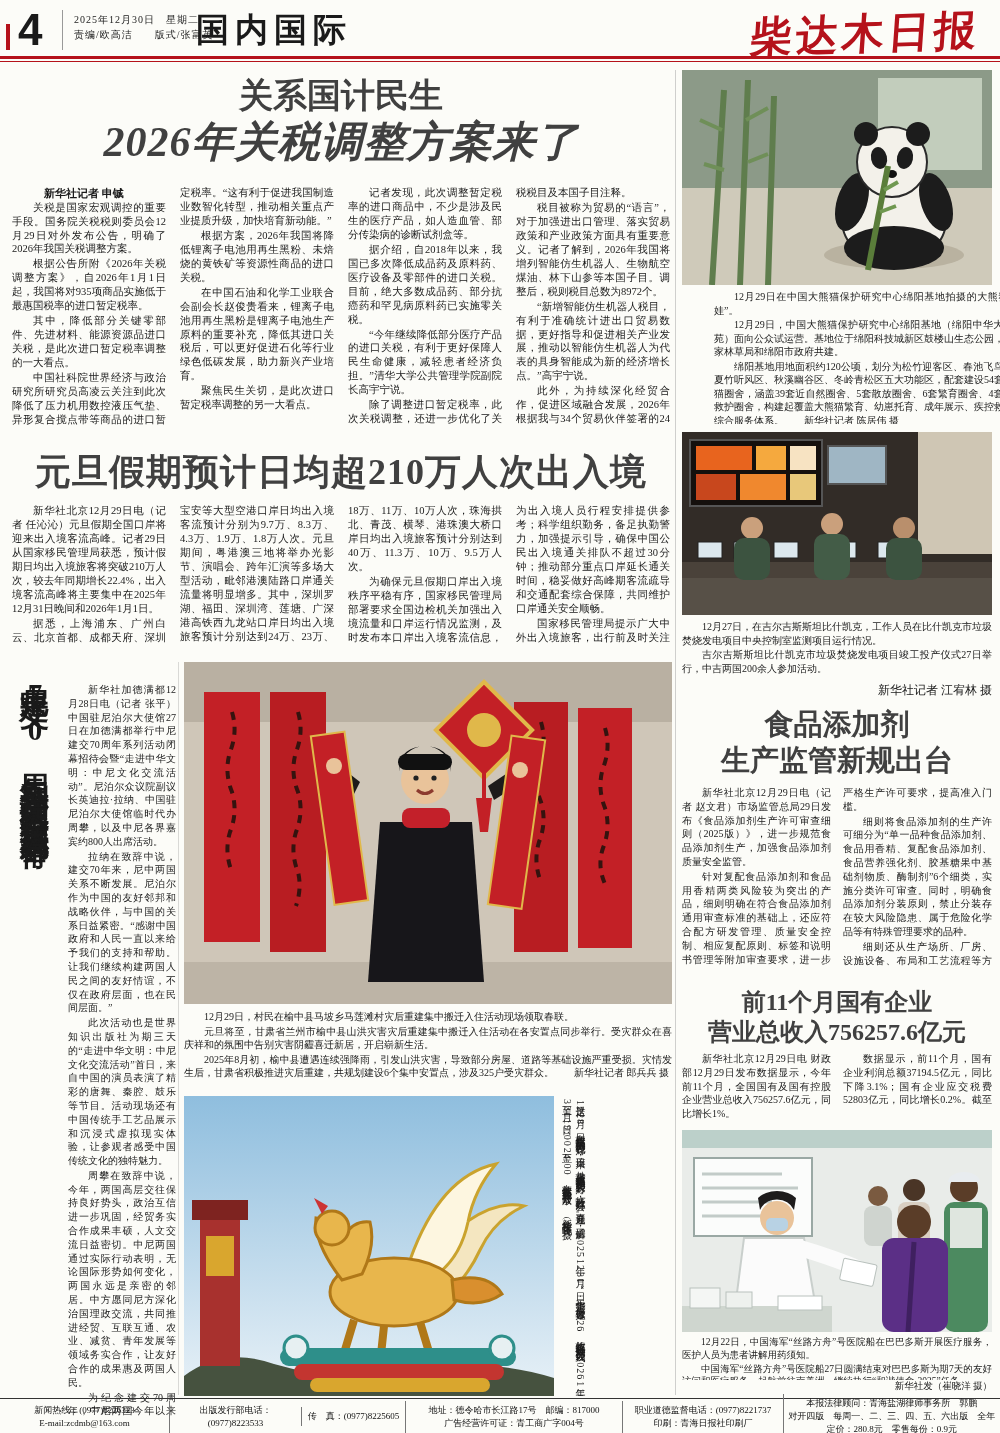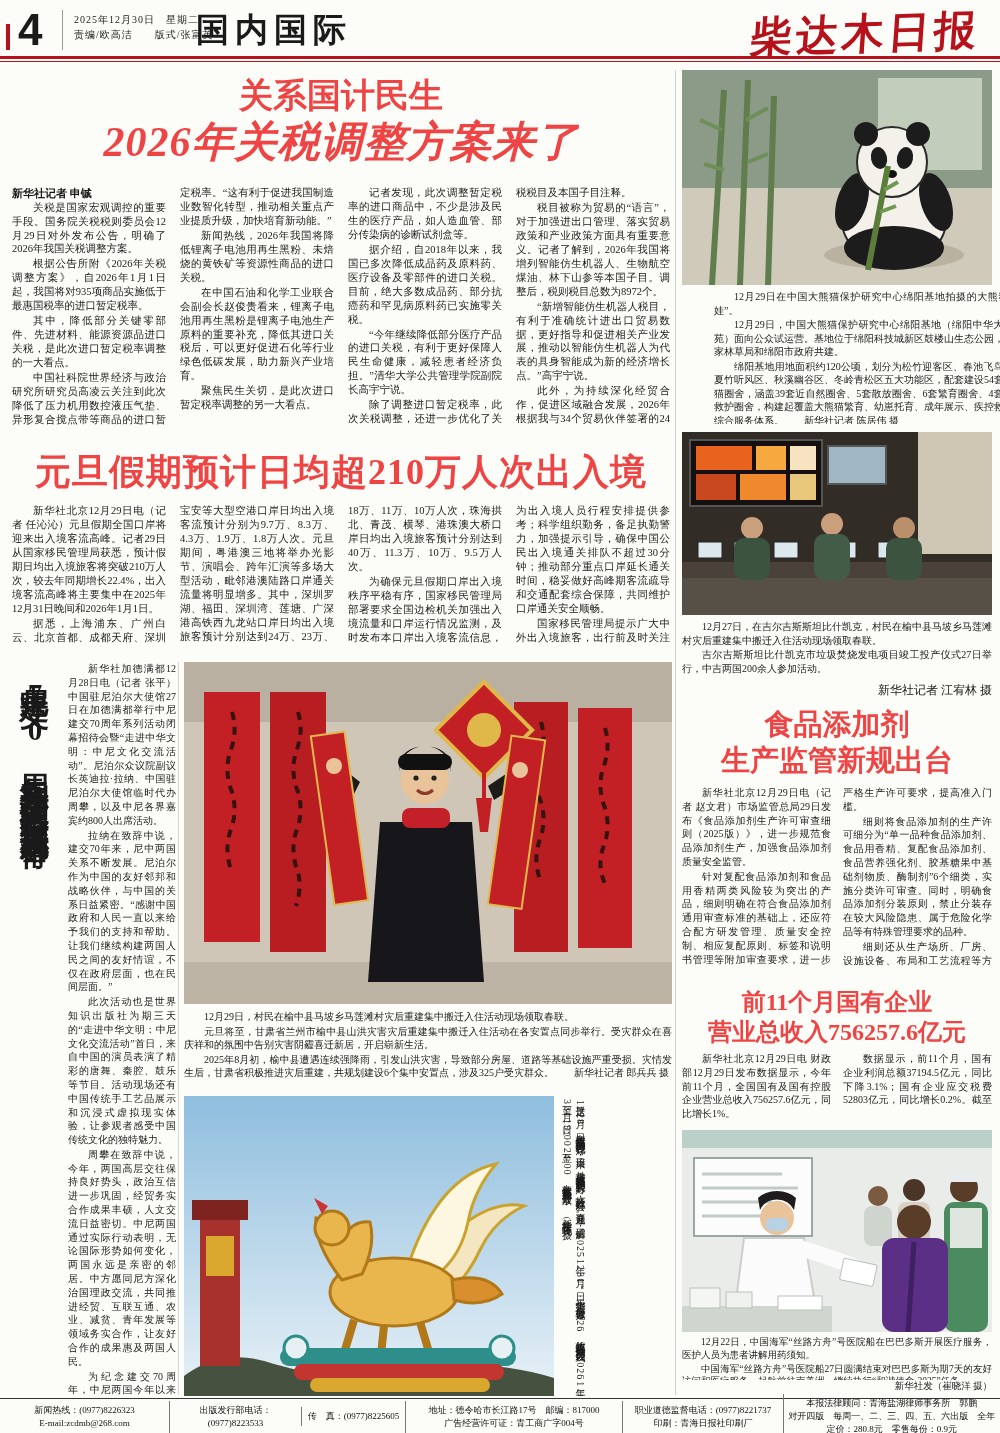--- a/index.html
+++ b/index.html
@@ -9,33 +9,33 @@
   
   .redbar{background:#b5121b;}
   .pagenum{font-size:44px;font-weight:900;font-family:"Liberation Sans",sans-serif;line-height:44px;}
   .mh-small{font-size:10px;line-height:15px;color:#222;letter-spacing:1px;}
   .section-title{font-size:33px;font-weight:900;letter-spacing:6px;}
   .paper-name{font-size:42px;font-weight:900;color:#b5121b;letter-spacing:4px;
               transform:rotate(-2deg) skewX(-6deg);font-family:"Liberation Serif",serif;}
   .mh-rule{border-top:3px solid #b5121b;border-bottom:1px solid #b5121b;height:2px;}
   .vline{background:#999;width:1px;}
   
-  .hl{font-weight:900;text-align:center;color:#ef4444;}
+  .hl{font-weight:900;text-align:center;color:#404040;}
   .hl-sub{font-size:34px;line-height:40px;}
   .hl-main{font-size:42px;line-height:48px;letter-spacing:1px;}
   .hl-mid{font-size:36px;line-height:44px;letter-spacing:1px;}
   .hl-right{font-size:29px;line-height:36px;}
   .hl-right2{font-size:24px;line-height:32px;}
-  .byline{font-size:11px;font-weight:bold;}
+  .byline{font-size:11px;font-weight:bold;margin-left:32px;}
   
   .cols4{column-count:4;column-gap:14px;font-size:10.5px;line-height:1.33;text-align:justify;
          overflow:hidden;column-fill:auto;}
   .cols2{column-count:2;column-gap:12px;font-size:10px;line-height:1.38;text-align:justify;
          overflow:hidden;column-fill:auto;}
-  .narrow-col{font-size:10px;line-height:1.38;text-align:justify;overflow:hidden;}
+  .narrow-col{font-size:10px;line-height:1.38;text-align:justify;overflow:hidden;margin-top:21px;}
   .para{margin:0 0 1px 0;text-indent:2em;}
   .caption{font-size:10px;line-height:1.35;text-align:justify;overflow:hidden;}
   .credit-line{font-size:12px;text-align:right;padding-right:6px;}
   .v-headline{writing-mode:vertical-rl;text-orientation:upright;font-size:29px;line-height:46px;
               font-weight:900;letter-spacing:4px;text-align:justify;height:100%;}
   .v-caption{writing-mode:vertical-rl;font-size:10px;line-height:13.5px;letter-spacing:1px;
              height:100%;overflow:hidden;}
   .photo{background:#ddd;overflow:hidden;}
   .photo svg{display:block;width:100%;height:100%;}
   
@@ -65,21 +65,21 @@
 
   <div class="abs hl hl-sub" style="left:12px;top:76px;width:658px;">关系国计民生</div>
   <div class="abs hl hl-main" style="left:12px;top:118px;width:658px;font-style:italic;">2026年关税调整方案来了</div>
   <div class="abs cols4" style="left:12px;top:186px;width:658px;height:252px;">
     <div class="byline">新华社记者 申铖</div>
     <div>
         <p class="para">关税是国家宏观调控的重要手段。国务院关税税则委员会12月29日对外发布公告，明确了2026年我国关税调整方案。</p>
         <p class="para">根据公告所附《2026年关税调整方案》，自2026年1月1日起，我国将对935项商品实施低于最惠国税率的进口暂定税率。</p>
         <p class="para">其中，降低部分关键零部件、先进材料、能源资源品进口关税，是此次进口暂定税率调整的一大看点。</p>
         <p class="para">中国社科院世界经济与政治研究所研究员高凌云关注到此次降低了压力机用数控液压气垫、异形复合搅点带等商品的进口暂定税率。“这有利于促进我国制造业数智化转型，推动相关重点产业提质升级，加快培育新动能。”</p>
-        <p class="para">新闻热线，2026年我国将降低锂离子电池用再生黑粉、未焙烧的黄铁矿等资源性商品的进口关税。</p>
+        <p class="para">根据方案，2026年我国将降低锂离子电池用再生黑粉、未焙烧的黄铁矿等资源性商品的进口关税。</p>
         <p class="para">在中国石油和化学工业联合会副会长赵俊贵看来，锂离子电池用再生黑粉是锂离子电池生产原料的重要补充，降低其进口关税后，可以更好促进石化等行业绿色低碳发展，助力新兴产业培育。</p>
         <p class="para">聚焦民生关切，是此次进口暂定税率调整的另一大看点。</p>
         <p class="para">记者发现，此次调整暂定税率的进口商品中，不少是涉及民生的医疗产品，如人造血管、部分传染病的诊断试剂盒等。</p>
         <p class="para">据介绍，自2018年以来，我国已多次降低成品药及原料药、医疗设备及零部件的进口关税。目前，绝大多数成品药、部分抗癌药和罕见病原料药已实施零关税。</p>
         <p class="para">“今年继续降低部分医疗产品的进口关税，有利于更好保障人民生命健康，减轻患者经济负担。”清华大学公共管理学院副院长高宇宁说。</p>
         <p class="para">除了调整进口暂定税率，此次关税调整，还进一步优化了关税税目及本国子目注释。</p>
         <p class="para">税目被称为贸易的“语言”，对于加强进出口管理、落实贸易政策和产业政策方面具有重要意义。记者了解到，2026年我国将增列智能仿生机器人、生物航空煤油、林下山参等本国子目。调整后，税则税目总数为8972个。</p>
         <p class="para">“新增智能仿生机器人税目，有利于准确统计进出口贸易数据，更好指导和促进相关产业发展，推动以智能仿生机器人为代表的具身智能成为新的经济增长点。”高宇宁说。</p>
         <p class="para">此外，为持续深化经贸合作，促进区域融合发展，2026年根据我与34个贸易伙伴签署的24项自由贸易协定和优惠贸易安排，继续对原产于上述贸易伙伴的部分进口货物实施协定税率。</p>
       </div>
@@ -238,21 +238,21 @@
         <circle cx="70" cy="96" r="11" fill="#caa07c"></circle>
           <rect x="52" y="106" width="36" height="42" rx="10" fill="#3c5340"></rect>
         <circle cx="150" cy="92" r="11" fill="#caa07c"></circle>
           <rect x="132" y="102" width="36" height="46" rx="10" fill="#435c47"></rect>
         <circle cx="222" cy="96" r="11" fill="#b98f6c"></circle>
           <rect x="204" y="106" width="36" height="42" rx="10" fill="#3c5340"></rect>
       </g>
     </svg>
   </div>
   <div class="abs caption" style="left:682px;top:620px;width:310px;height:62px;">
-      <p class="para">12月27日，在吉尔吉斯斯坦比什凯克，村民在榆中县马坡乡马莲滩村灾后重建集中搬迁入住活动现场领取春联。</p>
+      <p class="para">12月27日，在吉尔吉斯斯坦比什凯克，工作人员在比什凯克市垃圾焚烧发电项目中央控制室监测项目运行情况。</p>
       <p class="para">吉尔吉斯斯坦比什凯克市垃圾焚烧发电项目竣工投产仪式27日举行，中吉两国200余人参加活动。</p>
     </div>
   <div class="abs credit-line" style="left:682px;top:682px;width:310px;">新华社记者 江宥林 摄</div>
 
   <div class="abs hl hl-right" style="left:682px;top:742px;width:310px;">生产监管新规出台</div>
   <div class="abs hl hl-right" style="left:682px;top:706px;width:310px;">食品添加剂</div>
   <div class="abs cols2" style="left:682px;top:786px;width:310px;height:192px;">
       <p class="para">新华社北京12月29日电（记者 赵文君）市场监管总局29日发布《食品添加剂生产许可审查细则（2025版）》，进一步规范食品添加剂生产，加强食品添加剂质量安全监管。</p>
       <p class="para">针对复配食品添加剂和食品用香精两类风险较为突出的产品，细则明确在符合食品添加剂通用审查标准的基础上，还应符合配方研发管理、质量安全控制、相应复配原则、标签和说明书管理等附加审查要求，进一步严格生产许可要求，提高准入门槛。</p>
       <p class="para">细则将食品添加剂的生产许可细分为“单一品种食品添加剂、食品用香精、复配食品添加剂、食品营养强化剂、胶基糖果中基础剂物质、酶制剂”6个细类，实施分类许可审查。同时，明确食品添加剂分装原则，禁止分装存在较大风险隐患、属于危险化学品等有特殊管理要求的品种。</p>
@@ -299,21 +299,21 @@
   </div>
   <div class="abs caption" style="left:682px;top:1336px;width:310px;height:44px;font-size:9.5px;">
       <p class="para">12月22日，中国海军“丝路方舟”号医院船在巴巴多斯开展医疗服务，医护人员为患者讲解用药须知。</p>
       <p class="para">中国海军“丝路方舟”号医院船27日圆满结束对巴巴多斯为期7天的友好访问和医疗服务，起航前往南美洲，继续执行“和谐使命-2025”任务。</p>
     </div>
   <div class="abs credit-line" style="left:682px;top:1380px;width:310px;font-size:9.5px;">新华社发（崔晓洋 摄）</div>
 
   <div class="abs footer" style="left:0;top:1398px;width:1000px;height:35px;">
     <div class="fcell" style="flex:17;">
       <div>新闻热线：(0977)8226323</div>
-      <div>E-mail:zcdmb@268.com</div>
+      <div>E-mail:zcdmb@163.com</div>
     </div>
     <div class="fcell" style="flex:13;">
       <div>出版发行部电话：(0977)8223533</div>
     </div>
     <div class="fcell" style="flex:10;">
       <div>传　真：(0977)8225605</div>
     </div>
     <div class="fcell" style="flex:22;">
       <div>地址：德令哈市长江路17号　邮编：817000</div>
       <div>广告经营许可证：青工商广字004号</div>

